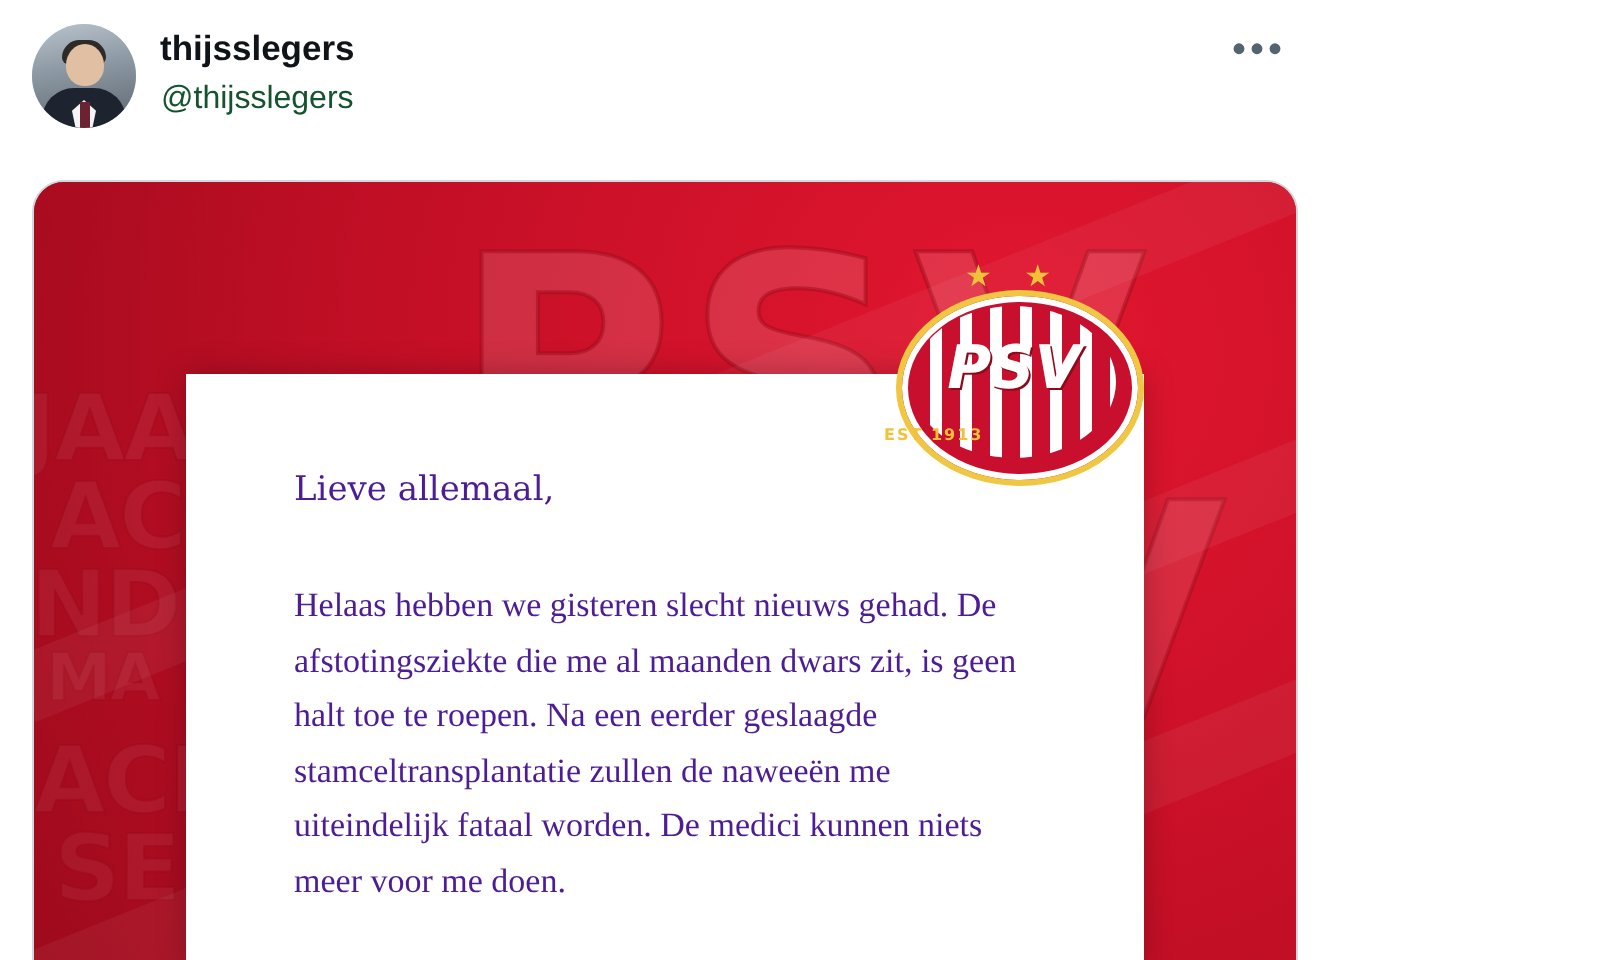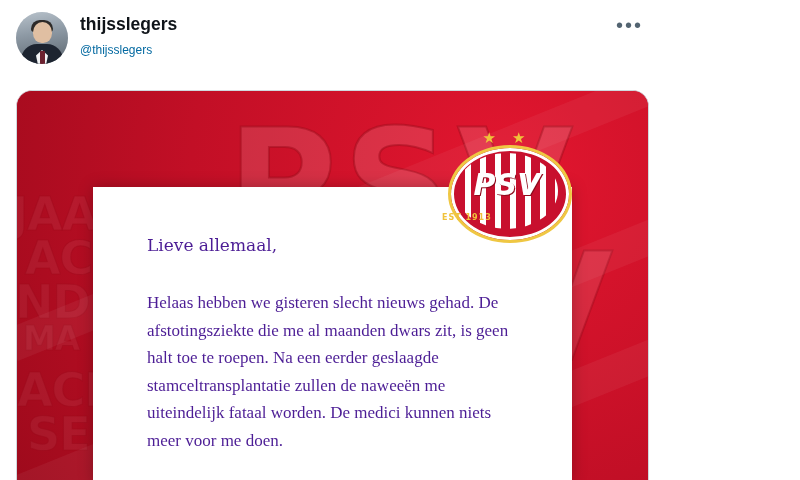--- a/index.html
+++ b/index.html
@@ -96,24 +96,25 @@
     justify-content: center;
     padding-top: 1px;
   }
   .display-name {
     font-size: 17.5px;
     font-weight: bold;
     line-height: 22px;
     color: #0f1419;
   }
   .handle {
-    font-size: 12px;
+    font-size: 16px;
     line-height: 22px;
-    color: #0369a1;
+    color: #14532d;
     margin-top: 4px;
+    text-align: center;
   }
   .more-btn {
     margin-left: auto;
     color: #536471;
     font-size: 20px;
     line-height: 18px;
     letter-spacing: 2px;
     padding: 4px 6px;
     cursor: pointer;
     user-select: none;

